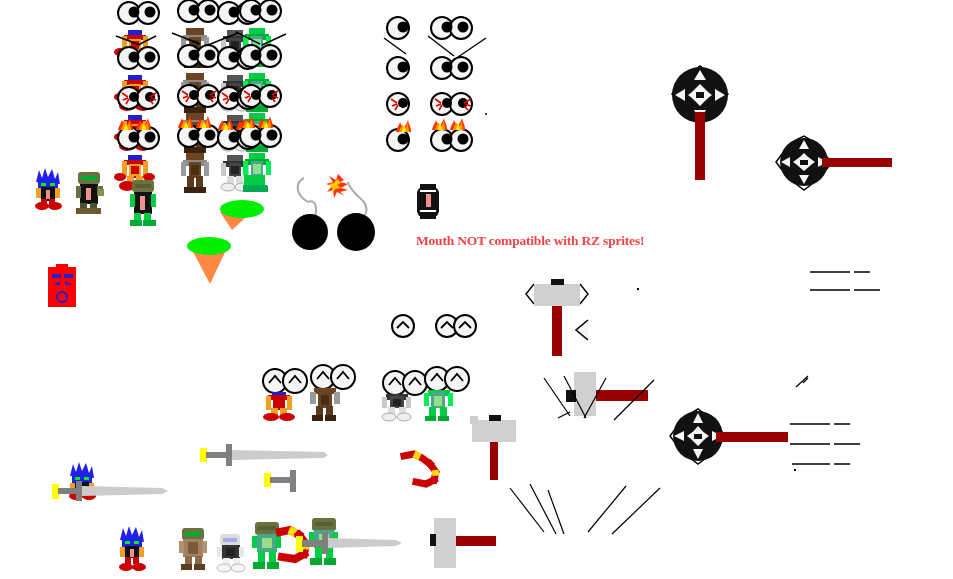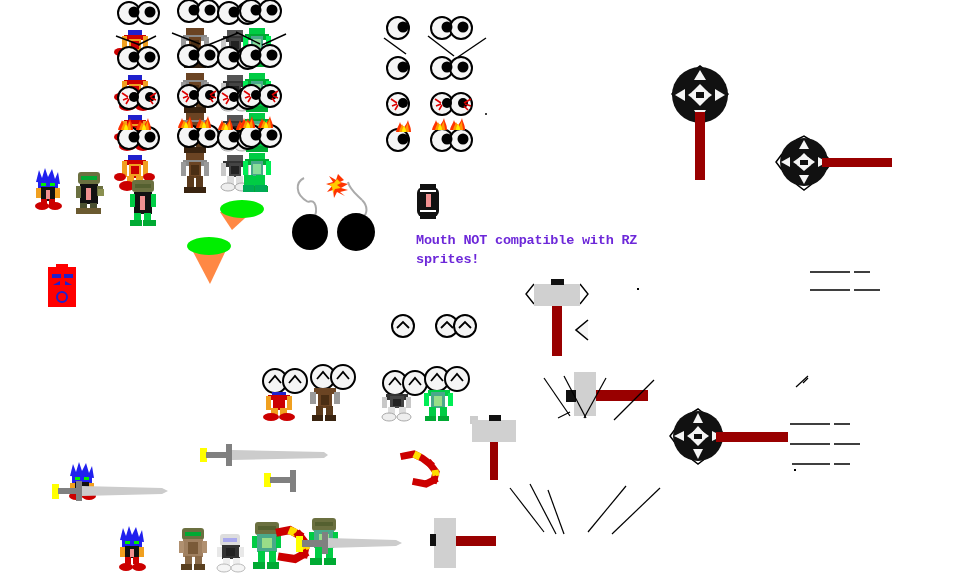--- a/index.html
+++ b/index.html
@@ -18,25 +18,25 @@
     background: #ffffff;
     overflow: hidden;
   }
   .sprite {
     position: absolute;
     image-rendering: pixelated;
     image-rendering: crisp-edges;
   }
   .note {
     position: absolute;
-    font-family: Liberation Mono, monospace;
+    font-family: Liberation Serif, serif;
     font-weight: bold;
     font-size: 13.5px;
     line-height: 19px;
-    color: #6d28d9;
+    color: #ef4444;
     letter-spacing: -0.2px;
     width: 245px;
   }
   svg { display: block; overflow: visible; }
 </style>
 </head>
 <body>
 
 <div id="canvas">
 

